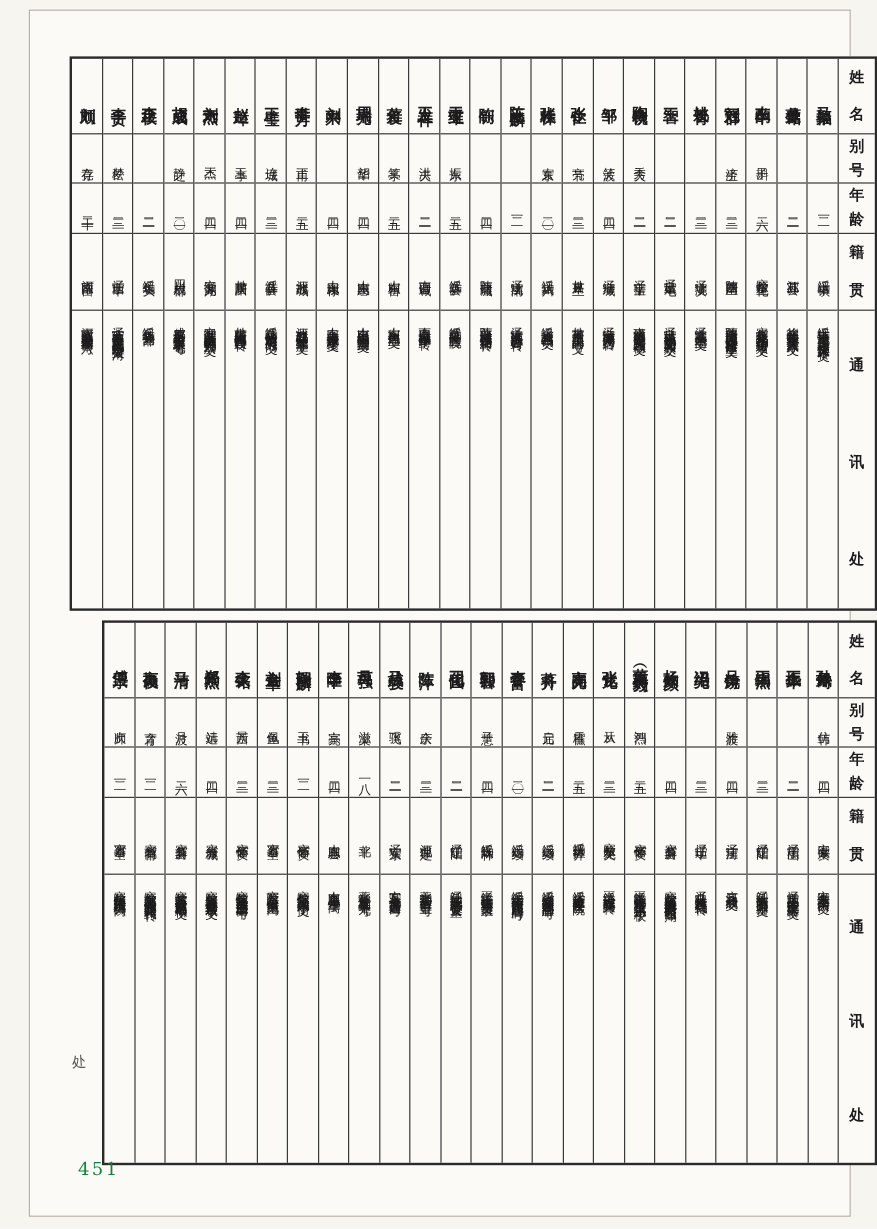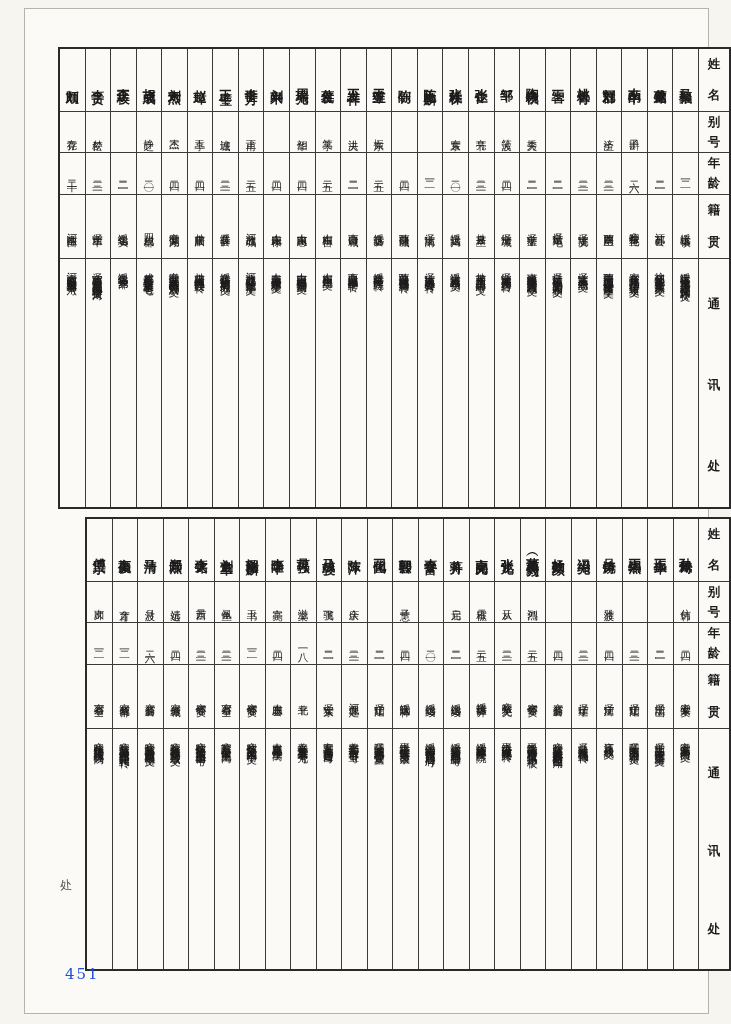--- a/index.html
+++ b/index.html
@@ -48,21 +48,21 @@
   .small-text{font-size:10.5px;letter-spacing:1px;}
   .contact-text{line-height:1.15;}
   .char-stack{
     display:flex;flex-direction:column;justify-content:space-around;align-items:center;
     width:100%;height:100%;
     font-weight:bold;font-size:12.5px;
   }
   .page-number{
     position:absolute;left:40px;top:956px;
     font-family:"DejaVu Serif",serif;
-    font-size:15px;letter-spacing:2px;color:#1d4ed8;
+    font-size:15px;letter-spacing:2px;color:#15803d;
   }
   .stray-mark{
     position:absolute;left:35px;top:868px;
     font-size:12px;color:#555;transform:rotate(-4deg);
   }
 </style>
 </head>
 <body>
 
 <div class="page-frame">

